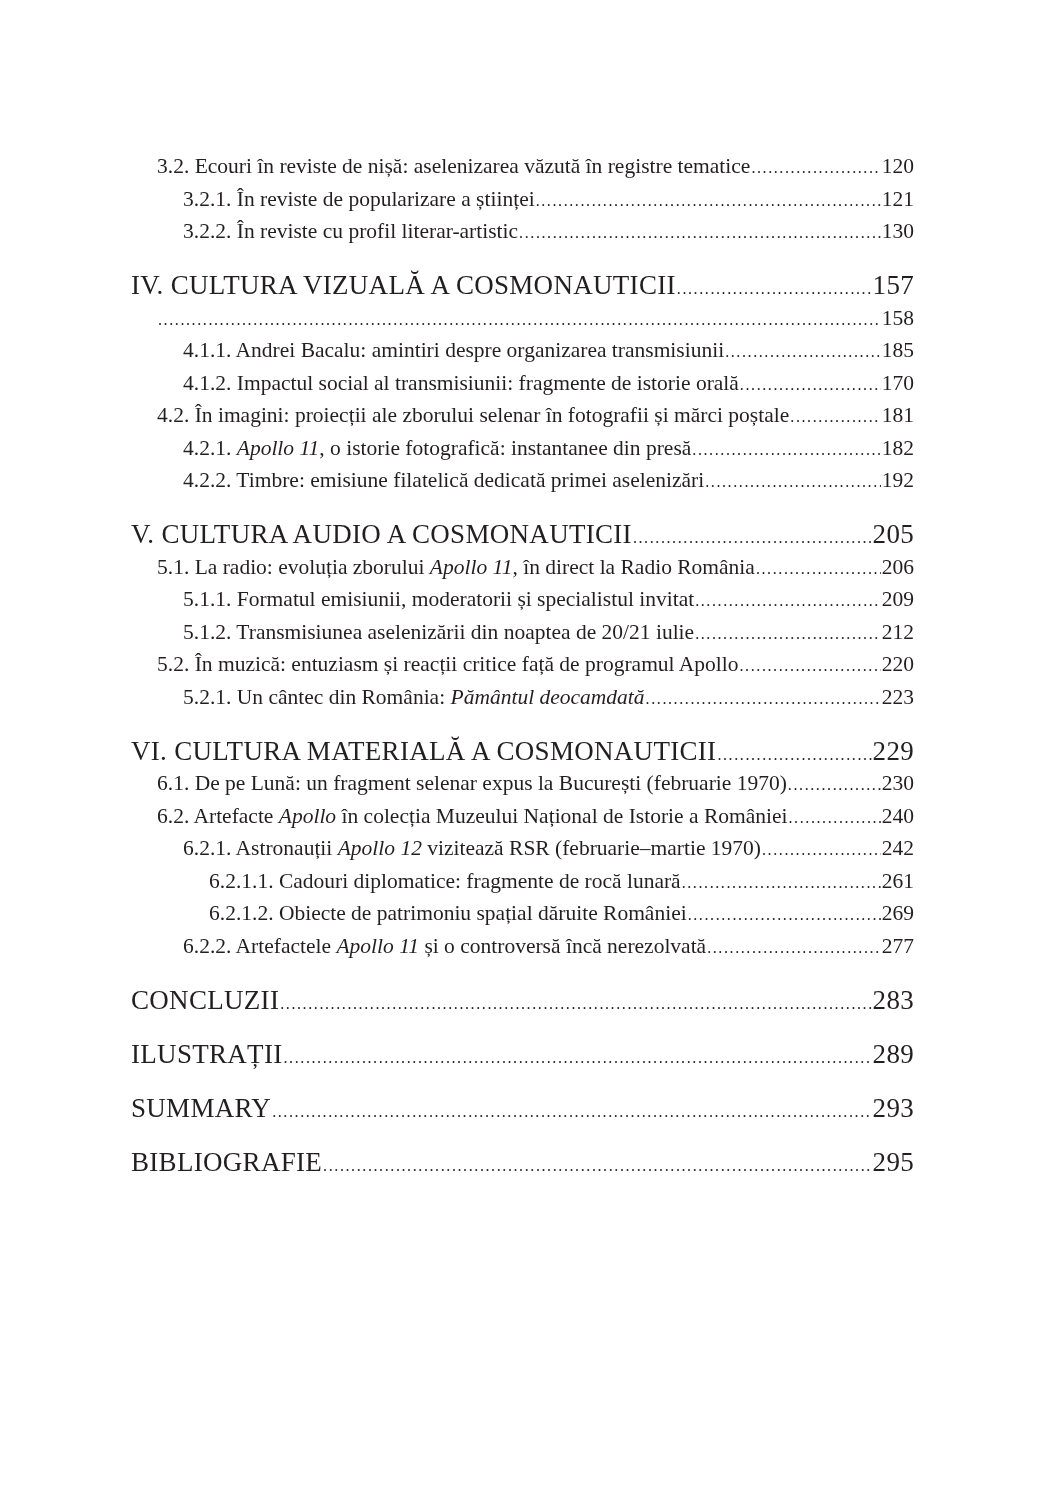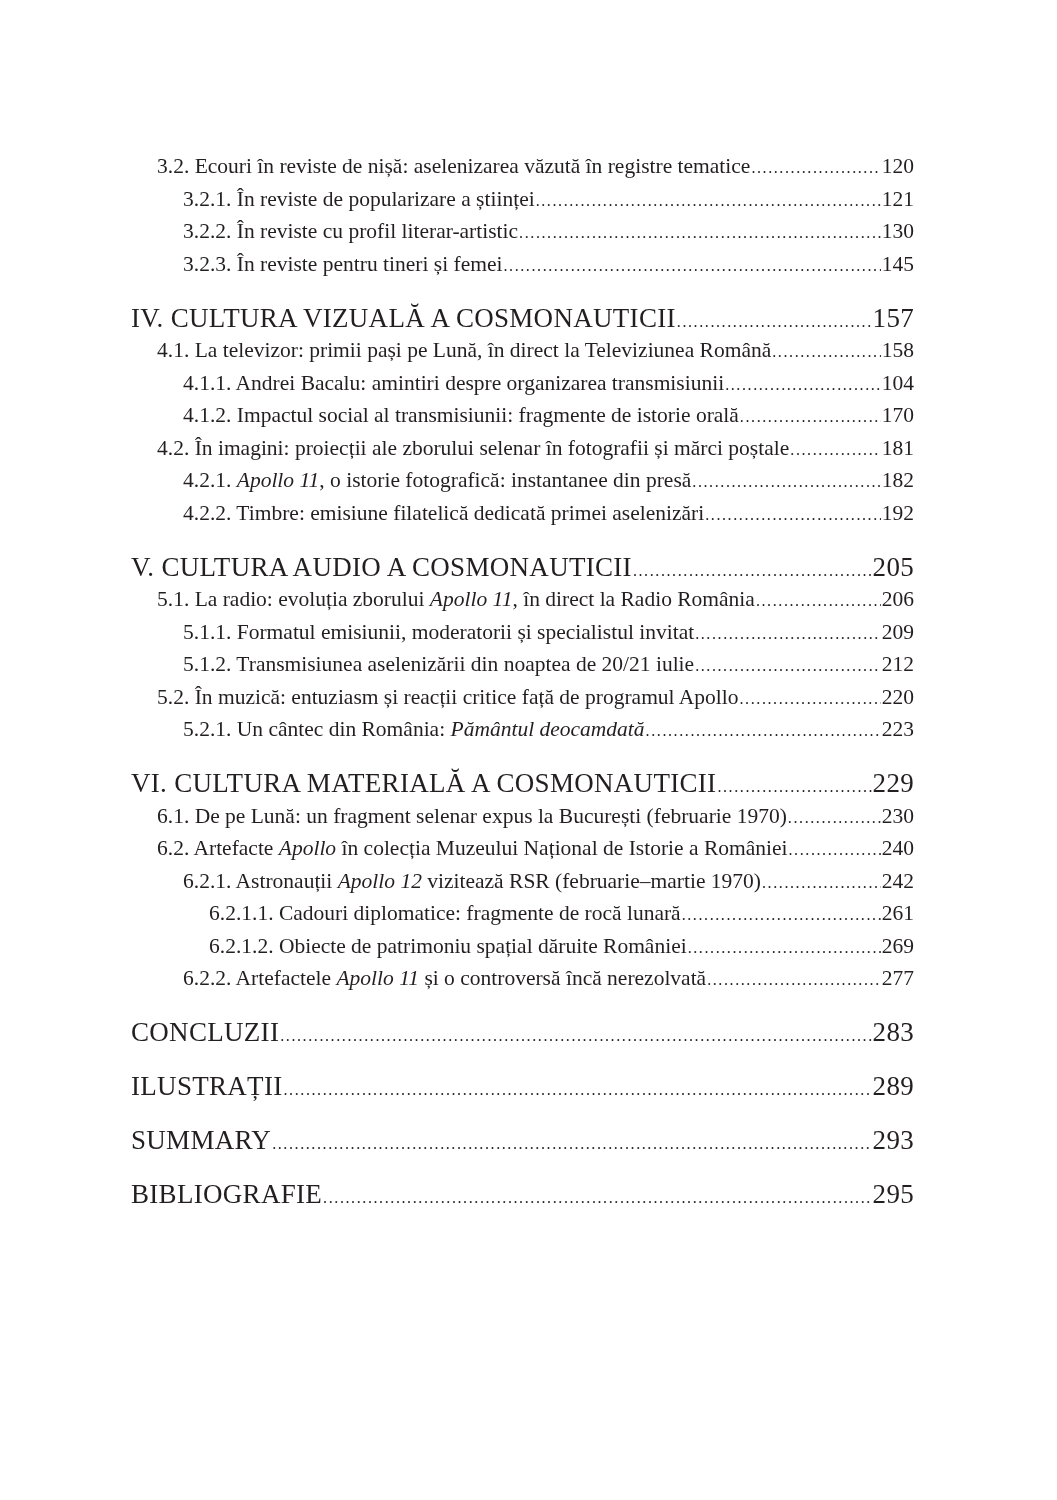--- a/index.html
+++ b/index.html
@@ -33,42 +33,36 @@
       <div class="row lvl2">
         <span class="title"><span>3.2.1. În reviste de popularizare a științei</span></span>
         <span class="leader"></span>
         <span class="page">121</span>
       </div>
       <div class="row lvl2">
         <span class="title"><span>3.2.2. În reviste cu profil literar-artistic</span></span>
         <span class="leader"></span>
         <span class="page">130</span>
       </div>
-      <div class="row lvl2">
-        <span class="title"><span>3.2.3. În reviste pentru tineri și femei</span></span>
-        <span class="leader"></span>
-        <span class="page">145</span>
-      </div>
     </div>
     <div class="gap"></div>
     <div>
       <div class="row lvl0 caps">
         <span class="title"><span>IV. CULTURA VIZUALĂ A COSMONAUTICII</span></span>
         <span class="leader"></span>
         <span class="page">157</span>
       </div>
       <div class="row lvl1">
-        <span class="title"><span>4.1. La televizor: primii pași pe Lună, în direct la Televiziunea Română</span></span>
         <span class="leader"></span>
         <span class="page">158</span>
       </div>
       <div class="row lvl2">
         <span class="title"><span>4.1.1. Andrei Bacalu: amintiri despre organizarea transmisiunii</span></span>
         <span class="leader"></span>
-        <span class="page">104</span>
+        <span class="page">185</span>
       </div>
       <div class="row lvl2">
         <span class="title"><span>4.1.2. Impactul social al transmisiunii: fragmente de istorie orală</span></span>
         <span class="leader"></span>
         <span class="page">170</span>
       </div>
       <div class="row lvl1">
         <span class="title"><span>4.2. În imagini: proiecții ale zborului selenar în fotografii și mărci poștale</span></span>
         <span class="leader"></span>
         <span class="page">181</span>

